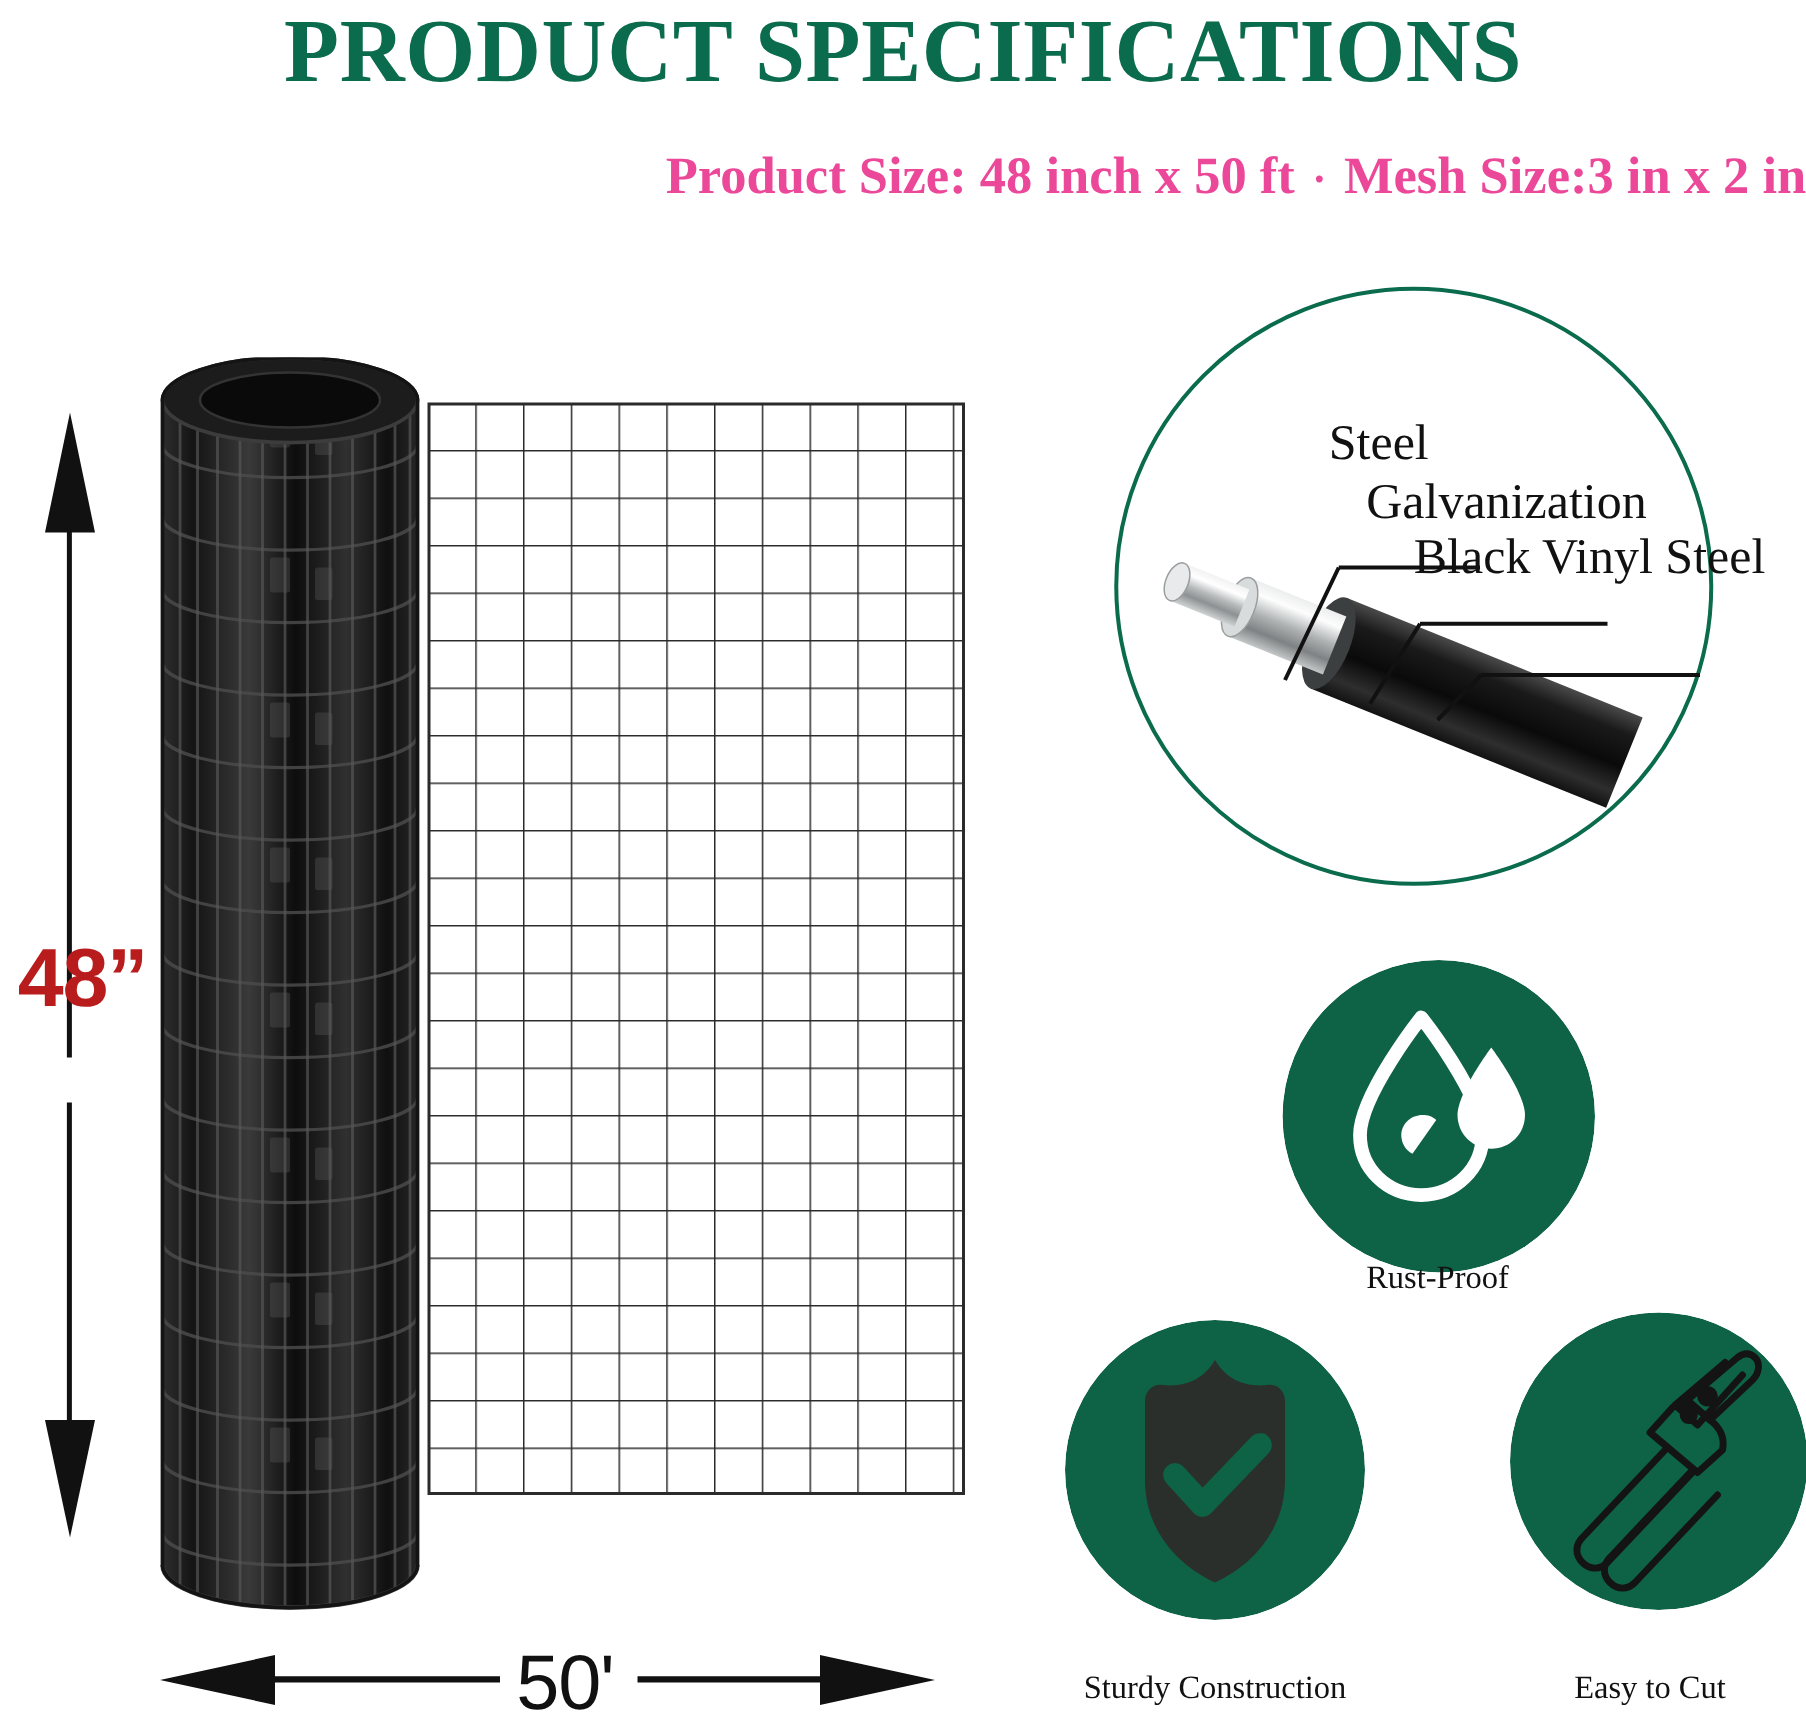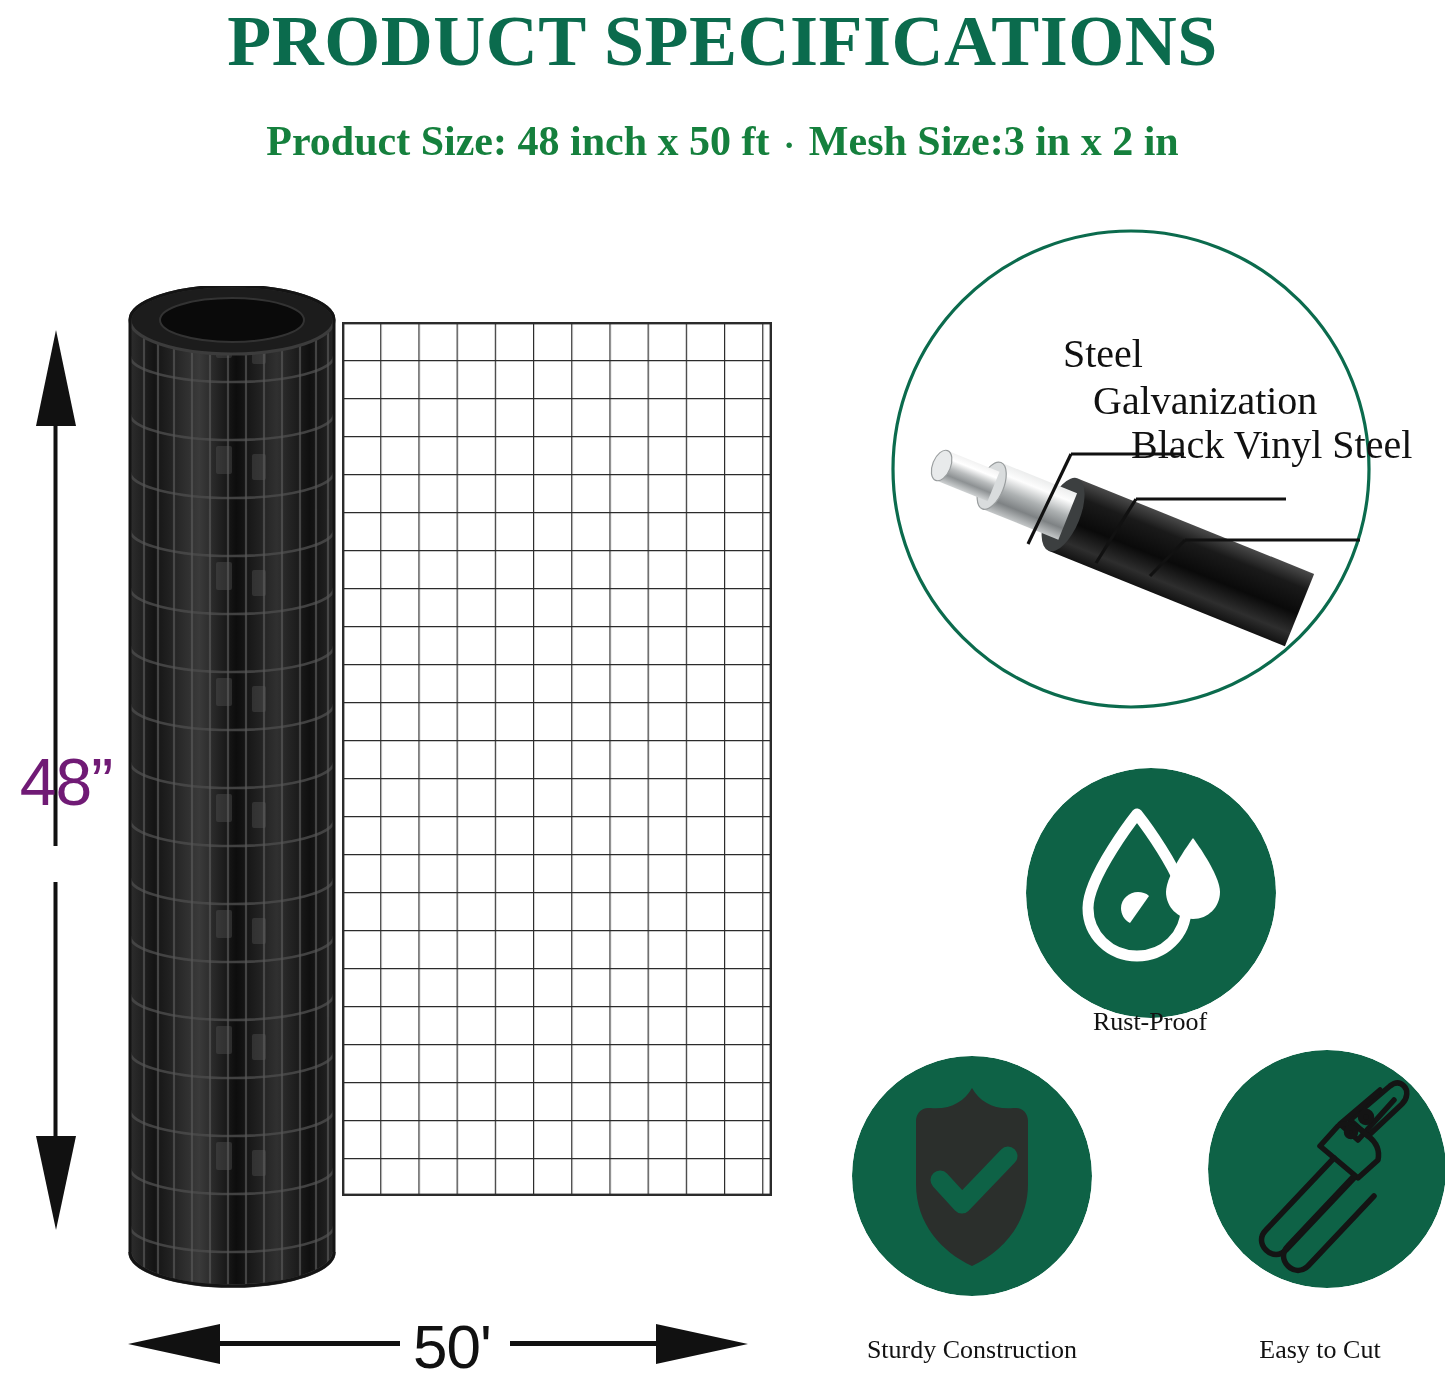--- a/index.html
+++ b/index.html
@@ -31,26 +31,26 @@
     font-weight: 700;
     letter-spacing: 0.5px;
     color: #0b6b4d;
     white-space: nowrap;
   }
   #header-subtitle {
     position: absolute;
     left: 0;
     top: 116px;
     width: 1445px;
-    text-align: center;
+    text-align: right;
     font-family: "Liberation Serif", serif;
     font-size: 42px;
     line-height: 50px;
     font-weight: 700;
-    color: #15803d;
+    color: #ec4899;
     white-space: nowrap;
   }
   #header-subtitle .sep {
     display: inline-block;
     padding: 0 14px;
     font-size: 34px;
     vertical-align: middle;
   }
 
   
@@ -63,22 +63,22 @@
   }
   #dim-height-label {
     position: absolute;
     left: 0px;
     top: 742px;
     width: 132px;
     text-align: center;
     font-family: "Liberation Sans", sans-serif;
     font-size: 66px;
     line-height: 80px;
-    font-weight: 400;
-    color: #701a75;
+    font-weight: 700;
+    color: #b91c1c;
     letter-spacing: -1px;
   }
   #dim-width {
     position: absolute;
     left: 128px;
     top: 1322px;
     width: 620px;
     height: 44px;
   }
   #dim-width-label {

